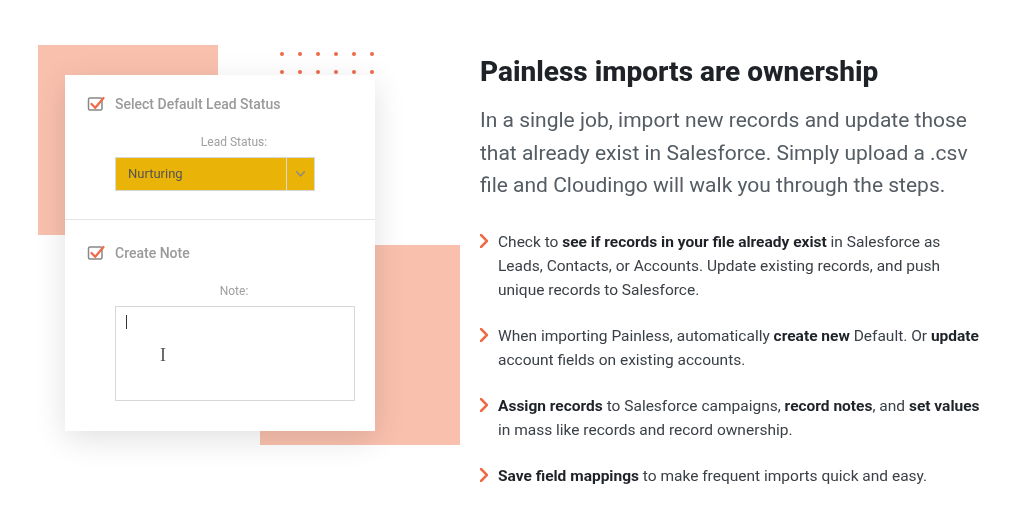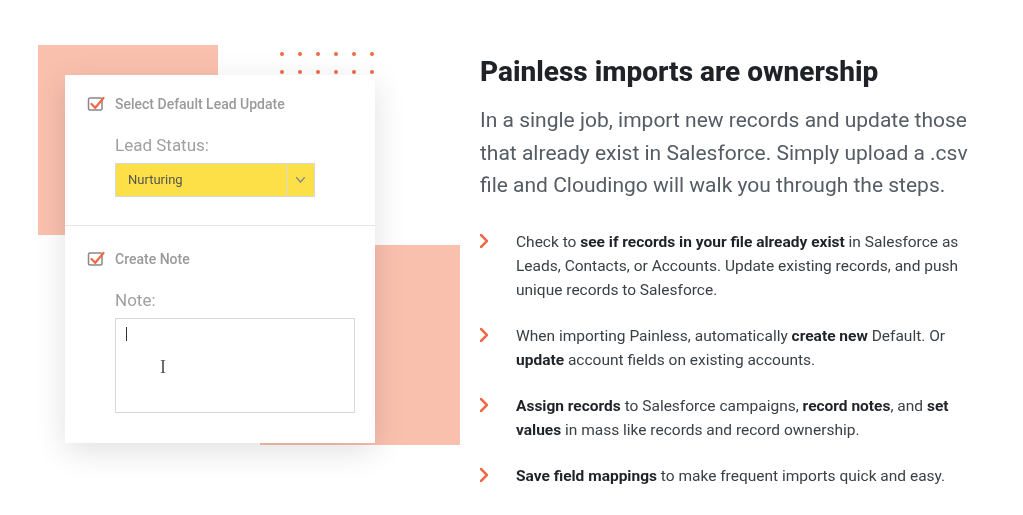--- a/index.html
+++ b/index.html
@@ -79,28 +79,29 @@
   }
   .section-title {
     font-size: 14px;
     color: #9a9a9a;
     font-weight: 500;
   }
   .field-block {
     padding-left: 28px;
   }
   .field-label {
-    font-size: 17px;
+    font-size: 12px;
     color: #a0a0a0;
     margin-bottom: 8px;
+    text-align: center;
   }
   .select-wrap {
     display: flex;
     border: 1px solid #d8d8d8;
-    background: #fde047;
+    background: #eab308;
     height: 34px;
     width: 200px;
   }
   .select-value {
     flex: 1;
     padding: 8px 12px;
     font-size: 13px;
     color: #555;
   }
   .select-caret {
@@ -154,21 +155,21 @@
     font-size: 21px;
     line-height: 1.55;
     color: #555c63;
     margin-bottom: 28px;
   }
   .bullets {
     list-style: none;
   }
   .bullets li {
     display:flex;
-    gap: 28px;
+    gap: 10px;
     font-size: 15.5px;
     line-height: 1.55;
     color:#3b4046;
     margin-bottom: 22px;
   }
   .chevron {
     flex-shrink:0;
     margin-top:4px;
     width:8px;
     height:14px;
@@ -222,21 +223,21 @@
       </div>
 
     <div class="card">
 
       <div class="section">
         <div class="section-header">
           <svg class="check-icon" viewBox="0 0 24 24">
             <rect x="2" y="4" width="18" height="16" rx="2" fill="none" stroke="#888" stroke-width="2"></rect>
             <path d="M6 12 L11 17 L22 4" fill="none" stroke="#ef6a47" stroke-width="3" stroke-linecap="round"></path>
           </svg>
-          <span class="section-title">Select Default Lead Update</span>
+          <span class="section-title">Select Default Lead Status</span>
         </div>
         <div class="field-block">
           <div class="field-label">Lead Status:</div>
           <div class="select-wrap">
             <div class="select-value">Nurturing</div>
             <div class="select-caret">
               <svg width="9" height="6" viewBox="0 0 9 6">
                   <path d="M0 0 L4.5 5 L9 0" fill="none" stroke="#888" stroke-width="1.4"></path>
                 </svg>
             </div>

